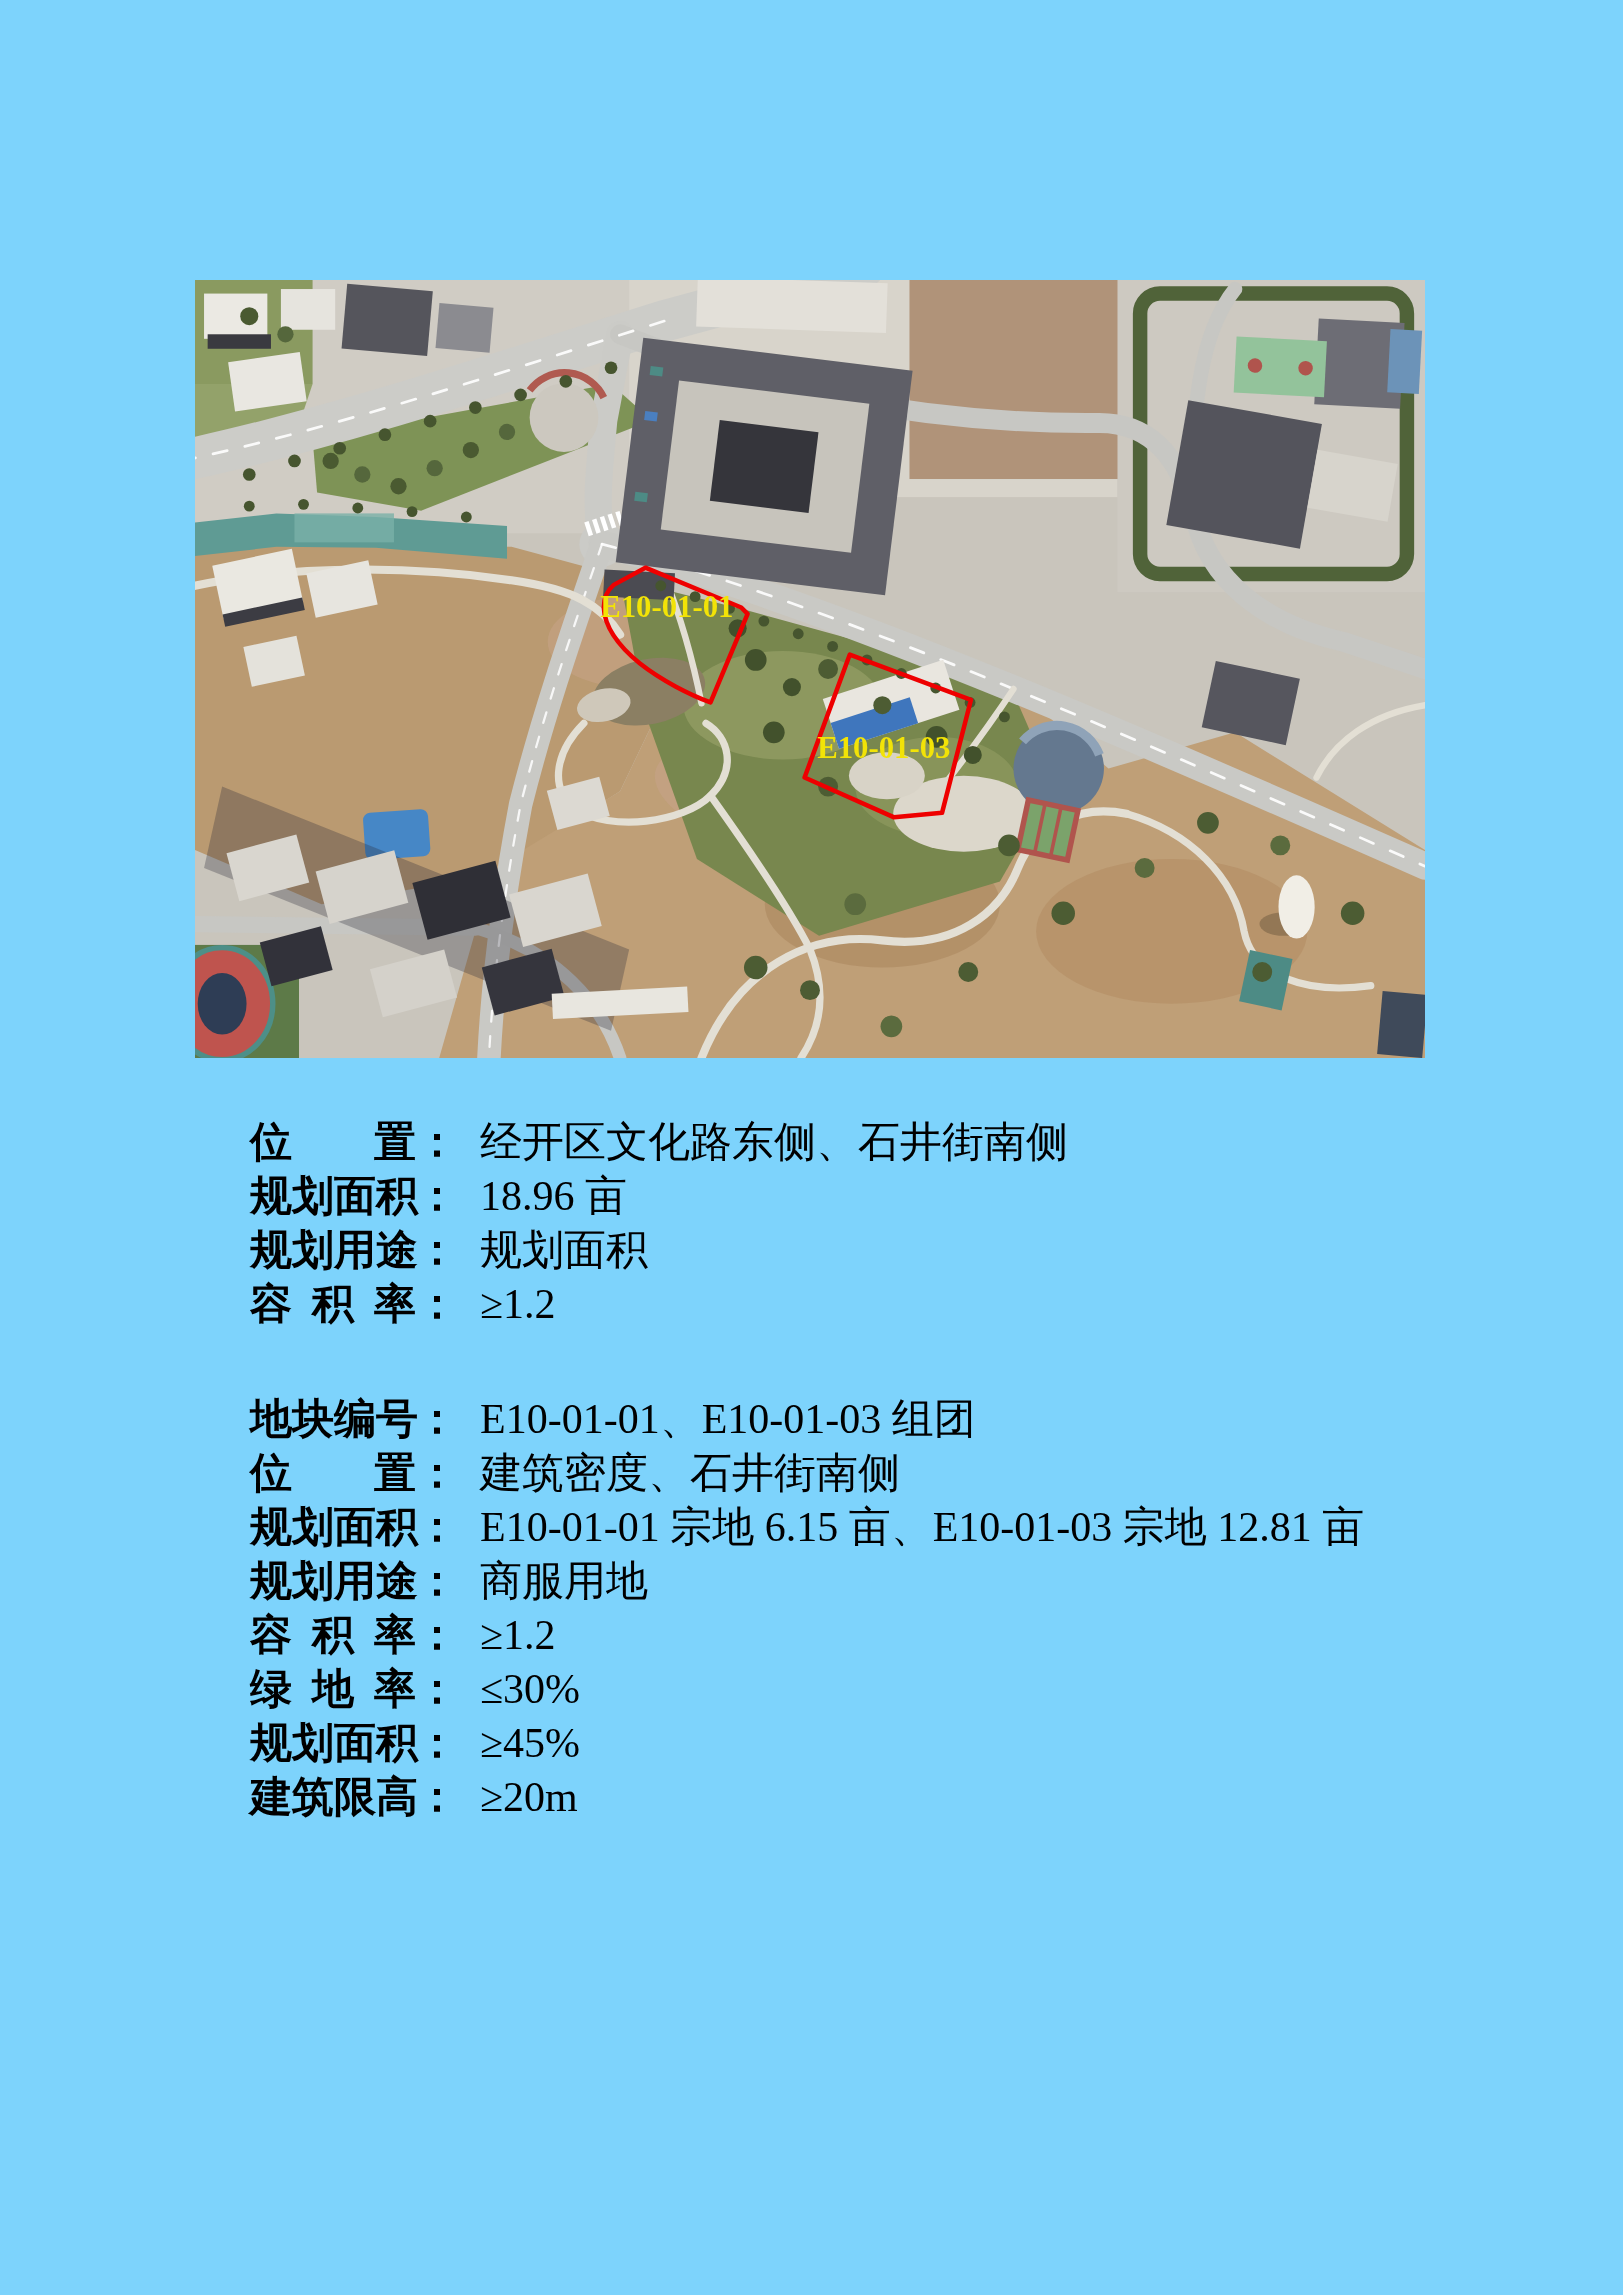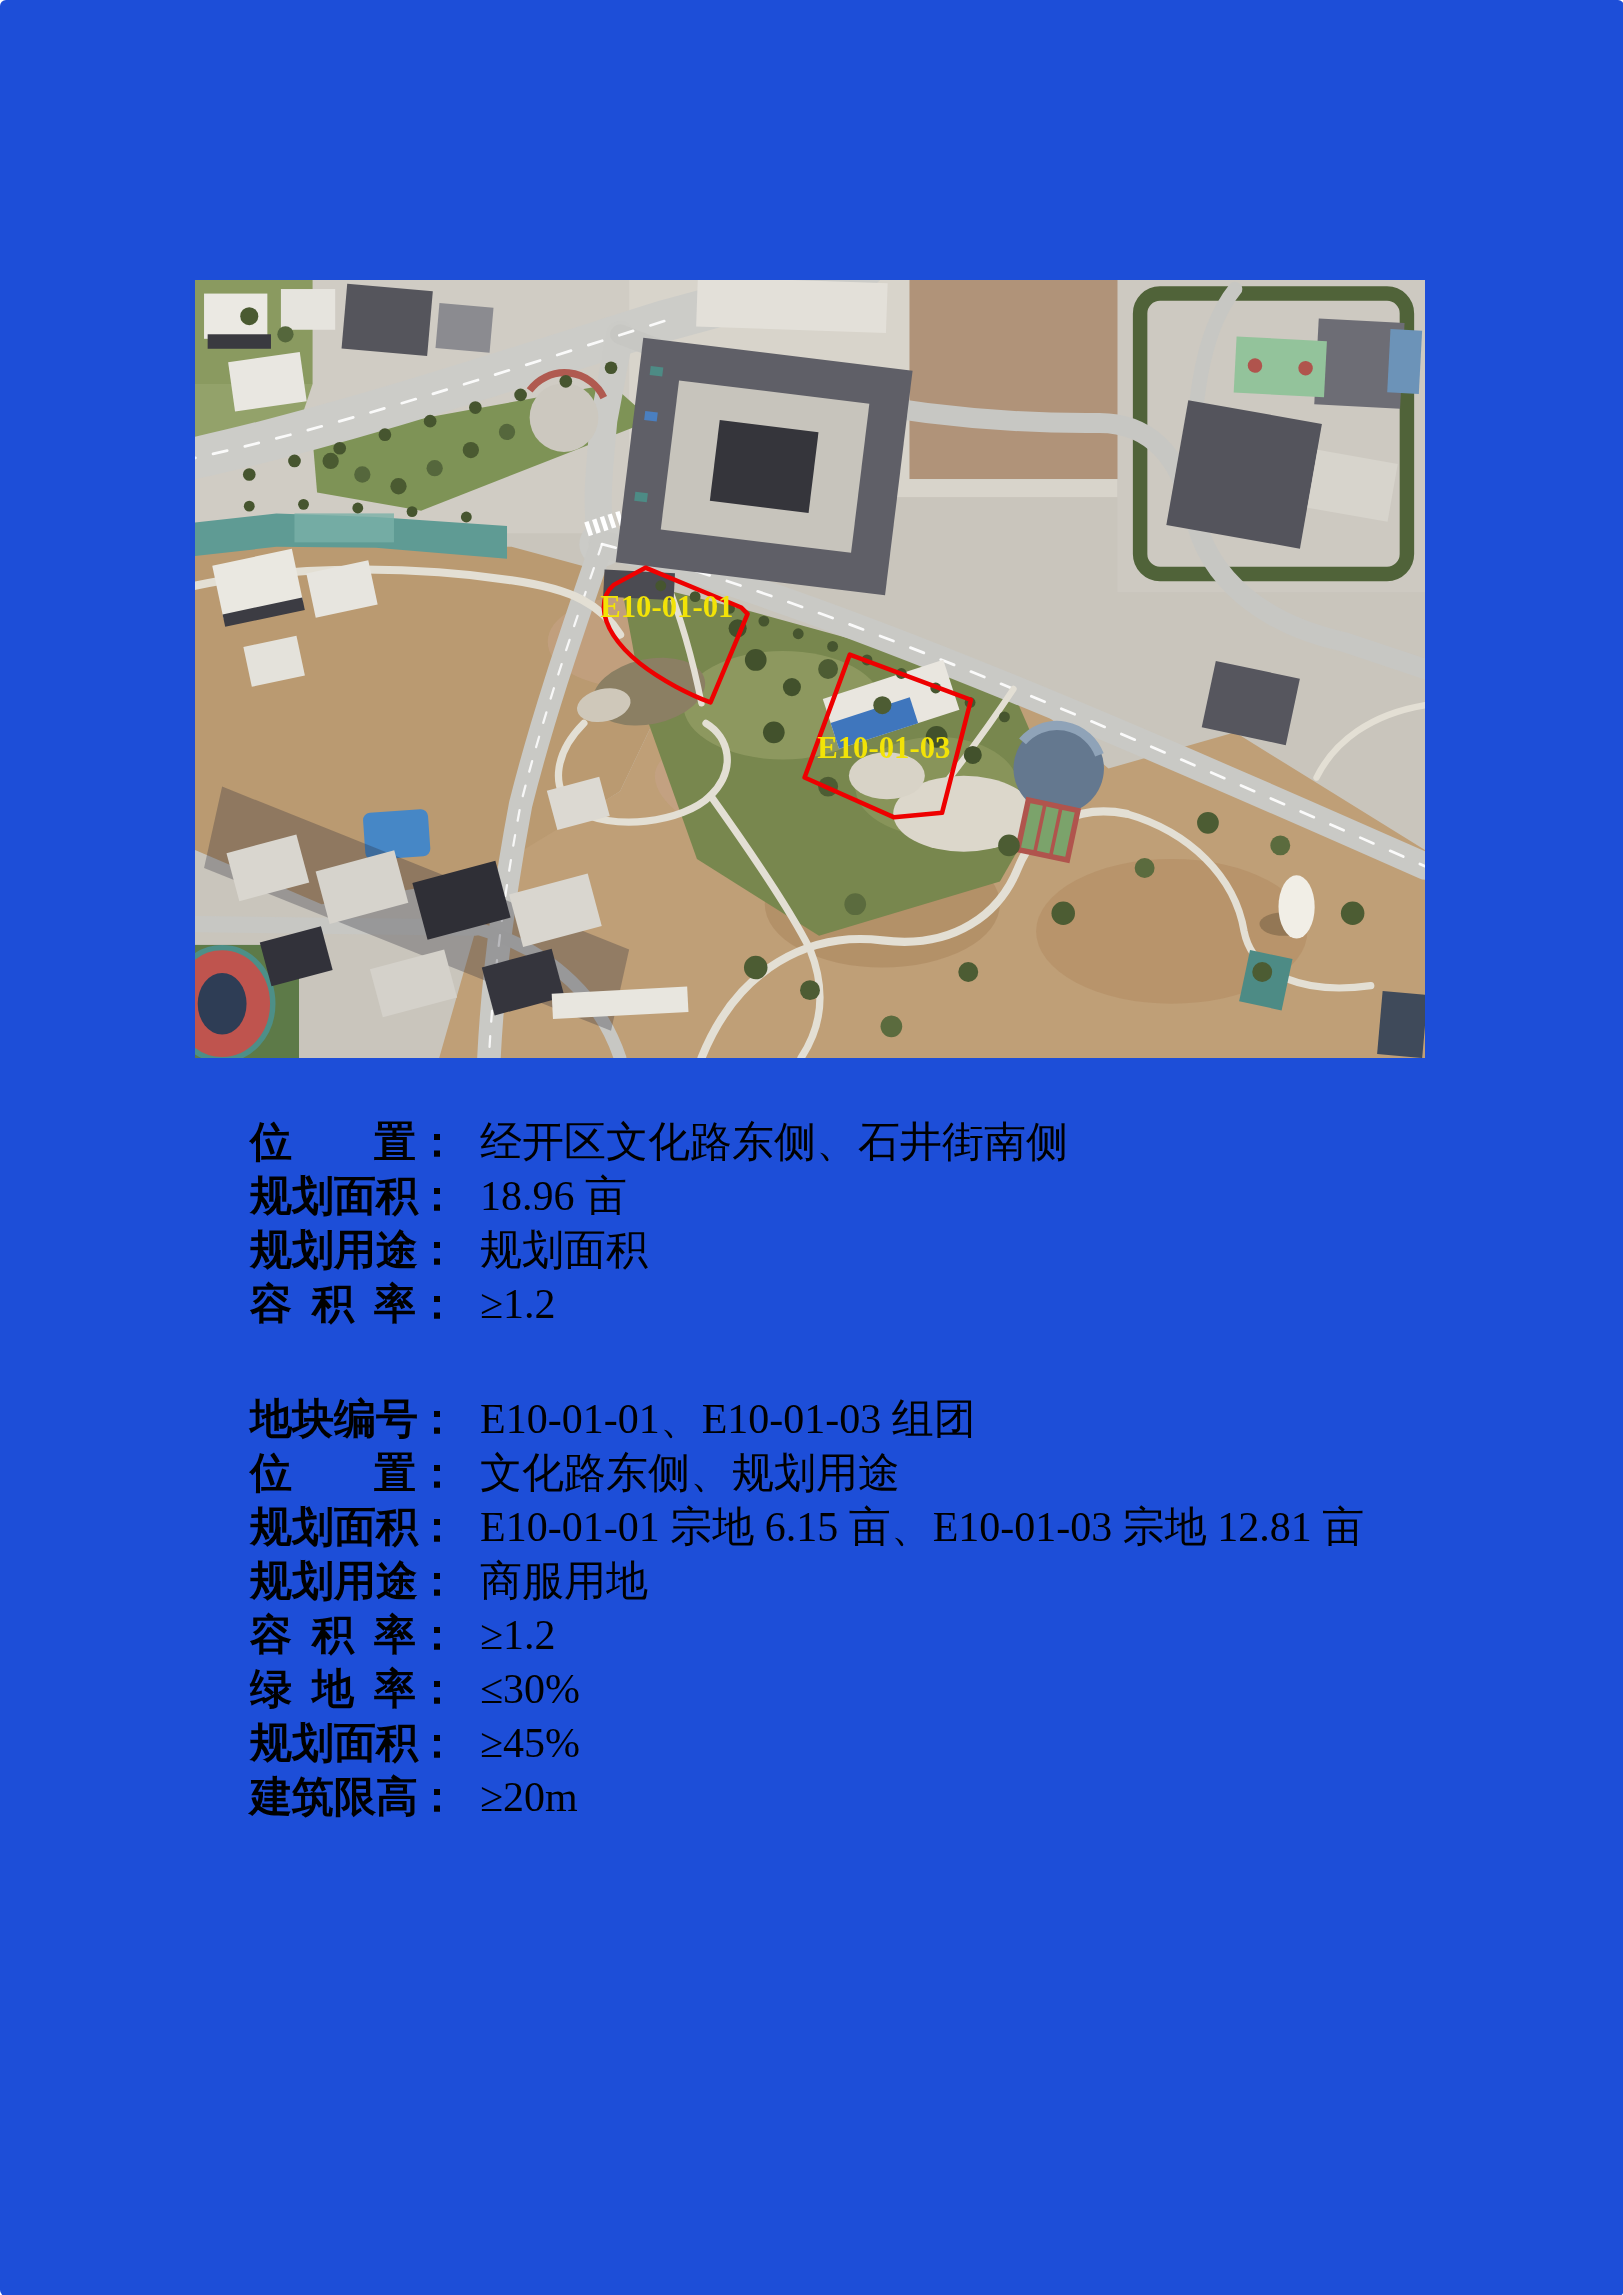--- a/index.html
+++ b/index.html
@@ -1,23 +1,22 @@
 <!DOCTYPE html>
 <html style="font-size:14.5px"><head>
 <meta charset="utf-8">
 <style>
   html,body{margin:0;padding:0;background:#ffffff;}
   .page{
     position:relative;
     width:1624px;height:2296px;
-    background:#1d4ed8;
+    background:#7dd3fc;
     overflow:hidden;
     font-family:"Liberation Serif","DejaVu Serif",serif;
     color:#000;
-    border-radius:6px;
   }
   .photo{
     position:absolute;left:195px;top:280px;
     width:1230px;height:778px;
   }
   .photo svg{display:block;width:100%;height:100%;}
   .text-area{
     position:absolute;left:250px;top:1115px;
     font-size:42px;
   }
@@ -278,21 +277,21 @@
 
   <div class="spec-row"><span class="spec-label">规划面积</span><span class="spec-colon">：</span><span class="spec-value">18.96 亩</span></div>
 
   <div class="spec-row"><span class="spec-label">规划用途</span><span class="spec-colon">：</span><span class="spec-value">规划面积</span></div>
 
   <div class="spec-row"><span class="spec-label">容积率</span><span class="spec-colon">：</span><span class="spec-value">≥1.2</span></div>
 </div>
     <div class="spec-block block2">
   <div class="spec-row"><span class="spec-label">地块编号</span><span class="spec-colon">：</span><span class="spec-value">E10-01-01、E10-01-03 组团</span></div>
 
-  <div class="spec-row"><span class="spec-label">位置</span><span class="spec-colon">：</span><span class="spec-value">文化路东侧、规划用途</span></div>
+  <div class="spec-row"><span class="spec-label">位置</span><span class="spec-colon">：</span><span class="spec-value">建筑密度、石井街南侧</span></div>
 
   <div class="spec-row"><span class="spec-label">规划面积</span><span class="spec-colon">：</span><span class="spec-value">E10-01-01 宗地 6.15 亩、E10-01-03 宗地 12.81 亩</span></div>
 
   <div class="spec-row"><span class="spec-label">规划用途</span><span class="spec-colon">：</span><span class="spec-value">商服用地</span></div>
 
   <div class="spec-row"><span class="spec-label">容积率</span><span class="spec-colon">：</span><span class="spec-value">≥1.2</span></div>
 
   <div class="spec-row"><span class="spec-label">绿地率</span><span class="spec-colon">：</span><span class="spec-value">≤30%</span></div>
 
   <div class="spec-row"><span class="spec-label">规划面积</span><span class="spec-colon">：</span><span class="spec-value">≥45%</span></div>

